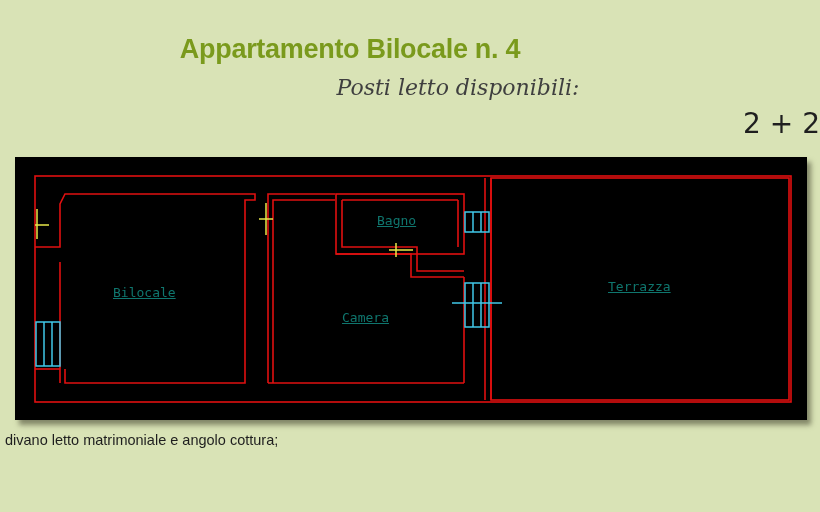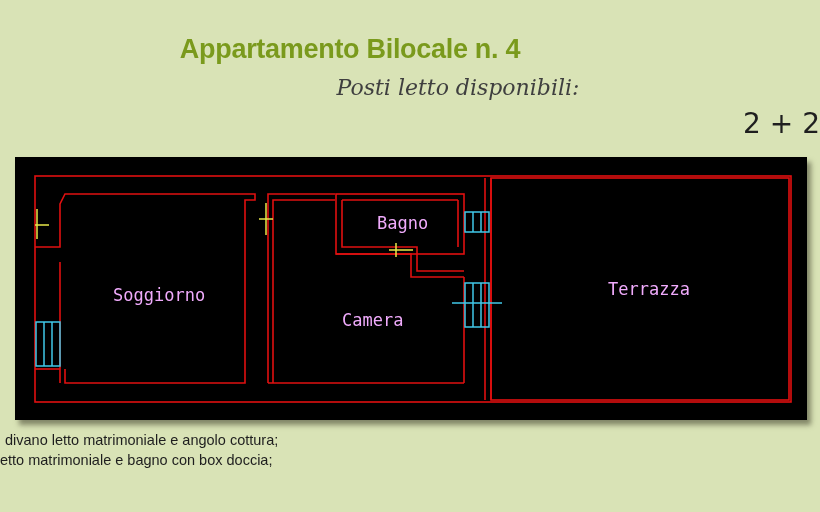--- a/index.html
+++ b/index.html
@@ -22,22 +22,22 @@
   .count {
     position:absolute; left:0; width:820px; top:107px; text-align:right;
     font-family:"DejaVu Sans", sans-serif; font-size:28px; color:#1f1f1f;
   }
   .plan {
     position:absolute; left:15px; top:157px; width:792px; height:263px;
     background:#000; box-shadow:4px 5px 5px rgba(60,60,40,0.55);
   }
   .plan svg { position:absolute; left:0; top:0; }
   .room-label {
-    position:absolute; color:#f0abfc; font-family:"DejaVu Sans Mono", monospace;
-    font-size:17px; white-space:nowrap;
+    position:absolute; color:#0f766e; font-family:"DejaVu Sans Mono", monospace;
+    font-size:13px; white-space:nowrap;text-decoration:underline;
   }
   .desc {
     position:absolute; left:0; top:430px; width:656px;
     font-family:"Liberation Sans", sans-serif; font-size:14.5px; color:#1e1e1e;
     line-height:20px;
   }
   .desc div { white-space:nowrap; position:relative; }
 </style>
 </head>
 <body>
@@ -87,22 +87,21 @@
         <line x1="37" y1="165" x2="37" y2="209"></line>
       <rect x="450" y="55" width="24" height="20"></rect>
       <line x1="458" y1="55" x2="458" y2="75"></line>
         <line x1="466" y1="55" x2="466" y2="75"></line>
       <rect x="450" y="126" width="24" height="44"></rect>
       <line x1="458" y1="126" x2="458" y2="170"></line>
         <line x1="466" y1="126" x2="466" y2="170"></line>
       <line x1="437" y1="146" x2="487" y2="146"></line>
     </g>
   </svg>
-  <span class="room-label" style="left:98px;top:128px;">Soggiorno</span>
+  <span class="room-label" style="left:98px;top:128px;">Bilocale</span>
   <span class="room-label" style="left:327px;top:153px;">Camera</span>
   <span class="room-label" style="left:362px;top:56px;">Bagno</span>
   <span class="room-label" style="left:593px;top:122px;">Terrazza</span>
 </div>
 
 <div class="desc">
   <div style="left:5px;">divano letto matrimoniale e angolo cottura;</div>
-  <div style="left:0px;">etto matrimoniale e bagno con box doccia;</div>
 </div>
 
 </body></html>

